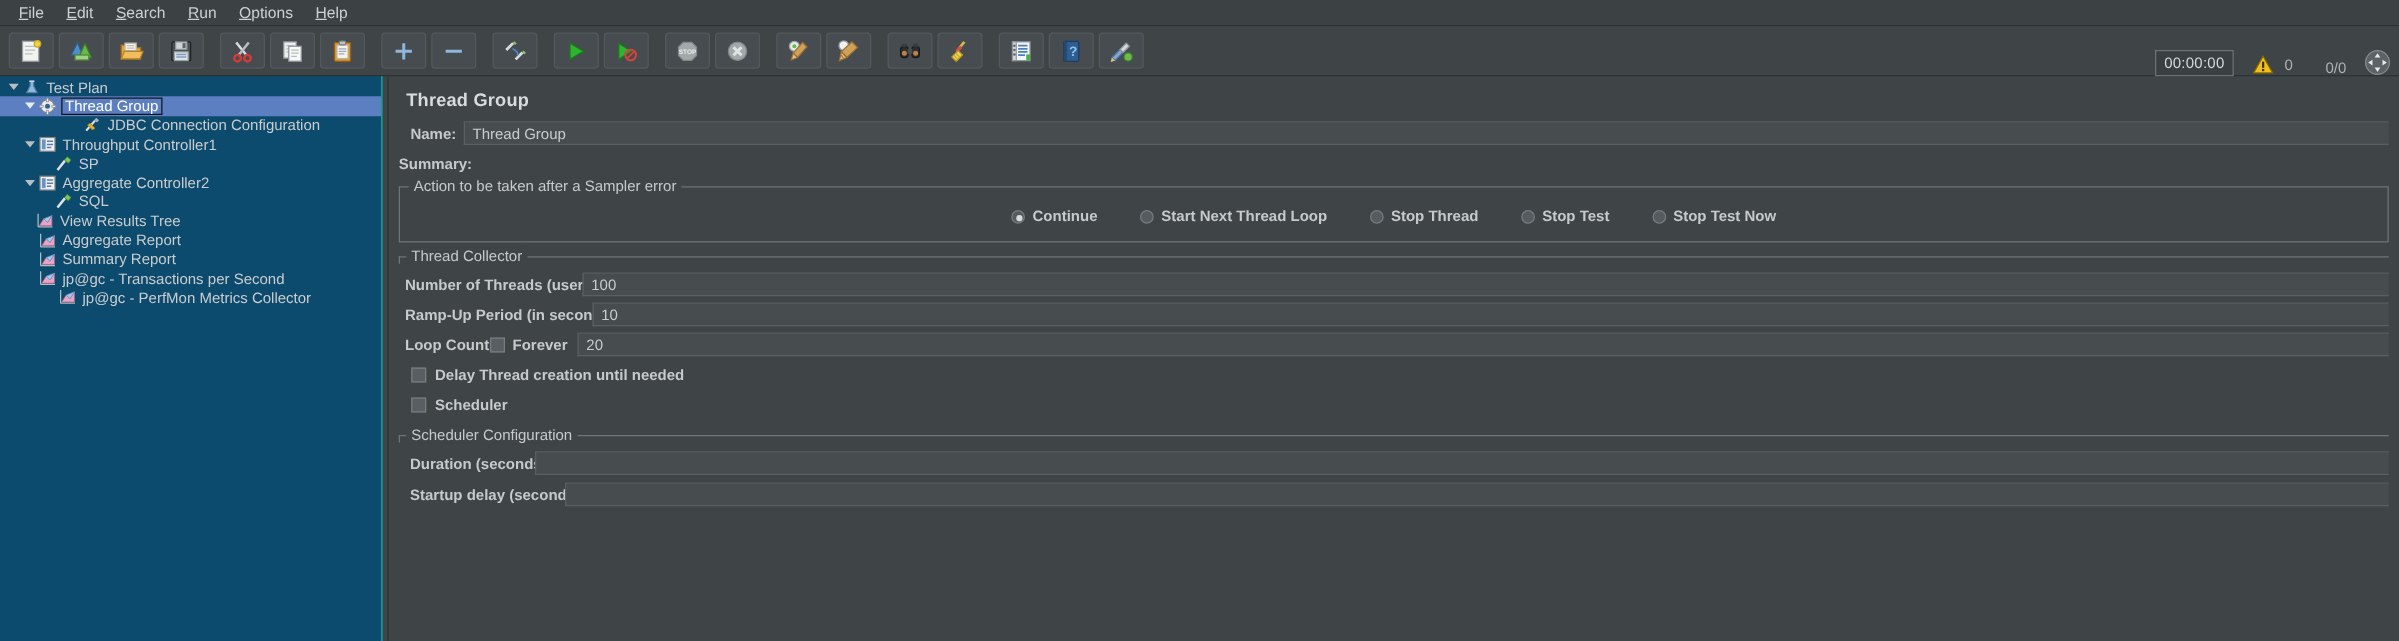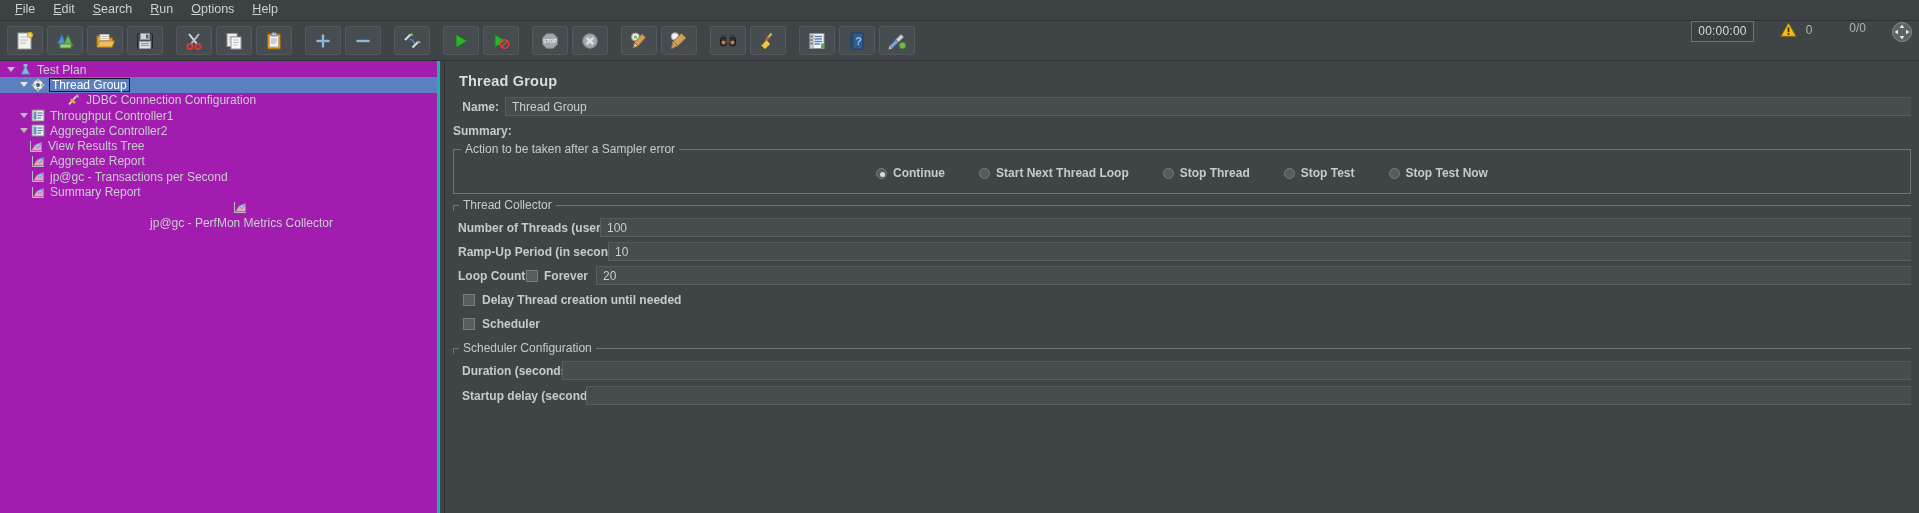--- a/index.html
+++ b/index.html
@@ -13,21 +13,21 @@
     font-size: 12px;
     color: #c8cccd;
     -webkit-font-smoothing: antialiased;
   }
 
   
   #menubar {
     height: 21px;
     background: #3c4143;
     display: flex;
-    align-items: flex-start;
+    align-items: center;
     padding-left: 6px;
     border-bottom: 1px solid #2c3033;
   }
   .menu-item {
     padding: 2px 9px 3px 9px;
     font-size: 12.5px;
     color: #cdd1d2;
     cursor: default;
     white-space: nowrap;
   }
@@ -59,22 +59,22 @@
   }
   .tb-sep { width: 9px; height: 1px; flex: 0 0 auto; }
   .tb-btn svg { display: block; }
 
   .tb-right {
     position: absolute;
     right: 6px;
     top: 0;
     height: 40px;
     display: flex;
-    align-items: flex-start;
-    gap: 25px;
+    align-items: flex-end;
+    gap: 14px;
   }
   #timer-field {
     background: #3a3f42;
     border: 1px solid #6d7174;
     color: #d6dadb;
     font-size: 12px;
     padding: 2px 6px 3px 6px;
     font-family: "Liberation Sans", sans-serif;
     letter-spacing: 0.2px;
   }
@@ -84,23 +84,23 @@
 
   
   #main {
     display: flex;
     height: 452px;
     width: 1919px;
   }
 
   
   #tree-panel {
-    width: 440px;
-    background: #a21caf;
-    border-right: 3px solid #14b8a6;
+    width: 306px;
+    background: #0c4a6e;
+    border-right: 1px solid #14b8a6;
     overflow: hidden;
     position: relative;
     padding-top: 1px;
   }
   .tree-row {
     height: 15.3px;
     display: flex;
     align-items: center;
     padding-left: 4px;
     white-space: nowrap;
@@ -607,37 +607,55 @@
           <rect x="1" y="1" width="12" height="11" fill="#eef1f2" stroke="#808688"></rect>
           <rect x="2.5" y="2.5" width="3" height="8" fill="#6b93c0"></rect>
           <line x1="6.5" y1="4" x2="11.5" y2="4" stroke="#5f7ea6" stroke-width="1.2"></line>
           <line x1="6.5" y1="6.5" x2="11.5" y2="6.5" stroke="#5f7ea6" stroke-width="1.2"></line>
           <line x1="6.5" y1="9" x2="10" y2="9" stroke="#5f7ea6" stroke-width="1.2"></line>
         </svg>
       </span>
       <span class="tree-label">Throughput Controller1</span>
     </div>
 
+    <div class="tree-row" style="padding-left:43px;">
+      <span class="tree-icon">
+        <svg width="14" height="14" viewBox="0 0 14 14">
+          <line x1="2" y1="12" x2="8" y2="4.5" stroke="#dde2e4" stroke-width="2"></line>
+          <path d="M7.6 4 l3 2.6 l2.2 -2.6 l-3 -2.6 z" fill="#7fc75a" stroke="#47893a" stroke-width="0.6"></path>
+        </svg>
+      </span>
+      <span class="tree-label">SP</span>
+    </div>
 
     <div class="tree-row" style="padding-left:17px;">
       <span class="twisty">
           <span class="twisty-arrow"></span>
         </span>
       <span class="tree-icon">
         <svg width="14" height="13" viewBox="0 0 14 13">
           <rect x="1" y="1" width="12" height="11" fill="#eef1f2" stroke="#808688"></rect>
           <rect x="2.5" y="2.5" width="3" height="8" fill="#6b93c0"></rect>
           <line x1="6.5" y1="4" x2="11.5" y2="4" stroke="#5f7ea6" stroke-width="1.2"></line>
           <line x1="6.5" y1="6.5" x2="11.5" y2="6.5" stroke="#5f7ea6" stroke-width="1.2"></line>
           <line x1="6.5" y1="9" x2="10" y2="9" stroke="#5f7ea6" stroke-width="1.2"></line>
         </svg>
       </span>
       <span class="tree-label">Aggregate Controller2</span>
     </div>
 
+    <div class="tree-row" style="padding-left:43px;">
+      <span class="tree-icon">
+        <svg width="14" height="14" viewBox="0 0 14 14">
+          <line x1="2" y1="12" x2="8" y2="4.5" stroke="#dde2e4" stroke-width="2"></line>
+          <path d="M7.6 4 l3 2.6 l2.2 -2.6 l-3 -2.6 z" fill="#7fc75a" stroke="#47893a" stroke-width="0.6"></path>
+        </svg>
+      </span>
+      <span class="tree-label">SQL</span>
+    </div>
 
     <div class="tree-row" style="padding-left:28px;">
       <span class="tree-icon">
         <svg width="14" height="13" viewBox="0 0 14 13">
           <line x1="1.5" y1="1" x2="1.5" y2="11.5" stroke="#b6bbbd"></line>
           <line x1="1.5" y1="11.5" x2="13" y2="11.5" stroke="#b6bbbd"></line>
           <path d="M2.5 10.5 L6 5 L9 8 L12.5 2.5 L12.5 10.5 Z" fill="#e9a4c8" stroke="#b96d95" stroke-width="0.6"></path>
           <path d="M6 5 L9 8 L12.5 2.5 Z" fill="#a9c8e8" stroke="#6b93c0" stroke-width="0.6"></path>
         </svg>
       </span>
@@ -658,36 +676,36 @@
 
     <div class="tree-row" style="padding-left:30px;">
       <span class="tree-icon">
         <svg width="14" height="13" viewBox="0 0 14 13">
           <line x1="1.5" y1="1" x2="1.5" y2="11.5" stroke="#b6bbbd"></line>
           <line x1="1.5" y1="11.5" x2="13" y2="11.5" stroke="#b6bbbd"></line>
           <path d="M2.5 10.5 L6 5 L9 8 L12.5 2.5 L12.5 10.5 Z" fill="#e9a4c8" stroke="#b96d95" stroke-width="0.6"></path>
           <path d="M6 5 L9 8 L12.5 2.5 Z" fill="#a9c8e8" stroke="#6b93c0" stroke-width="0.6"></path>
         </svg>
       </span>
-      <span class="tree-label">jp@gc - Transactions per Second</span>
+      <span class="tree-label">Summary Report</span>
     </div>
 
     <div class="tree-row" style="padding-left:30px;">
       <span class="tree-icon">
         <svg width="14" height="13" viewBox="0 0 14 13">
           <line x1="1.5" y1="1" x2="1.5" y2="11.5" stroke="#b6bbbd"></line>
           <line x1="1.5" y1="11.5" x2="13" y2="11.5" stroke="#b6bbbd"></line>
           <path d="M2.5 10.5 L6 5 L9 8 L12.5 2.5 L12.5 10.5 Z" fill="#e9a4c8" stroke="#b96d95" stroke-width="0.6"></path>
           <path d="M6 5 L9 8 L12.5 2.5 Z" fill="#a9c8e8" stroke="#6b93c0" stroke-width="0.6"></path>
         </svg>
       </span>
-      <span class="tree-label">Summary Report</span>
-    </div>
-
-    <div class="tree-row" style="padding-left:46px;flex-direction:column;">
+      <span class="tree-label">jp@gc - Transactions per Second</span>
+    </div>
+
+    <div class="tree-row" style="padding-left:46px;">
       <span class="tree-icon">
         <svg width="14" height="13" viewBox="0 0 14 13">
           <line x1="1.5" y1="1" x2="1.5" y2="11.5" stroke="#b6bbbd"></line>
           <line x1="1.5" y1="11.5" x2="13" y2="11.5" stroke="#b6bbbd"></line>
           <path d="M2.5 10.5 L6 5 L9 8 L12.5 2.5 L12.5 10.5 Z" fill="#e9a4c8" stroke="#b96d95" stroke-width="0.6"></path>
           <path d="M6 5 L9 8 L12.5 2.5 Z" fill="#a9c8e8" stroke="#6b93c0" stroke-width="0.6"></path>
         </svg>
       </span>
       <span class="tree-label">jp@gc - PerfMon Metrics Collector</span>
     </div>

